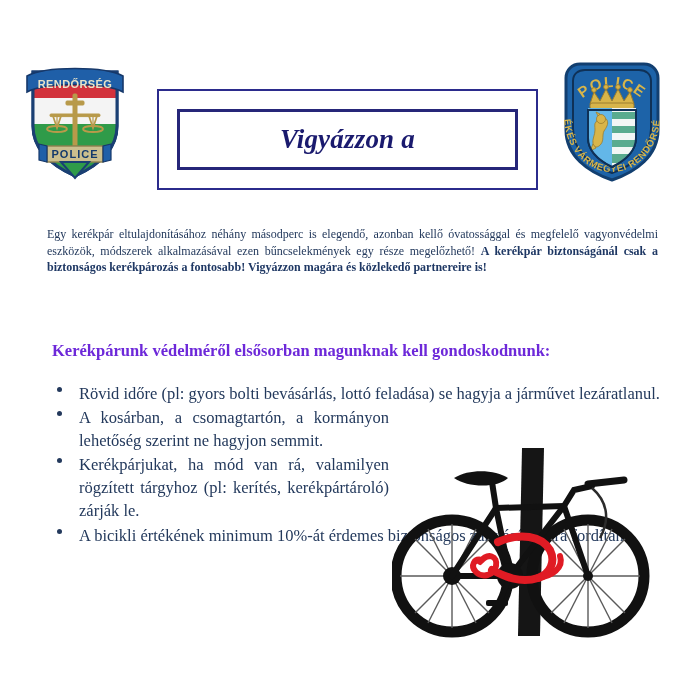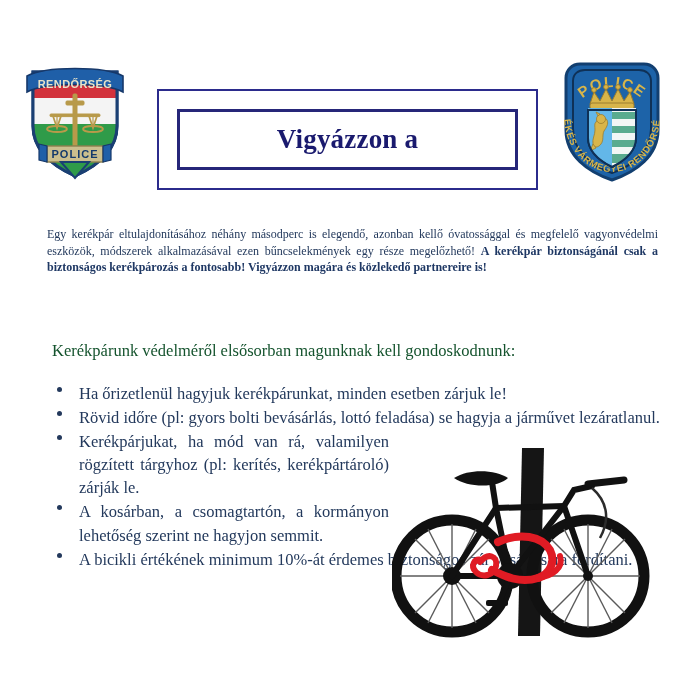--- a/index.html
+++ b/index.html
@@ -43,20 +43,21 @@
   .title-box {
     position: absolute;
     left: 157px;
     top: 89px;
     width: 381px;
     height: 101px;
     box-sizing: border-box;
     background: #ffffff;
     border: 2px solid #2b2b8c;
     padding: 18px;
+    font-style: italic;
   }
   .title-inner {
     width: 100%;
     height: 100%;
     box-sizing: border-box;
     border: 3px solid #262679;
     display: flex;
     flex-direction: column;
     align-items: center;
     justify-content: center;
@@ -82,22 +83,22 @@
     color: #23395c;
   }
   .intro b { font-weight: bold; color: #1f3864; }
 
   .section-heading {
     position: absolute;
     left: 52px;
     top: 341px;
     width: 606px;
     font-size: 16.5px;
-    font-weight: normal;
-    color: #14532d;
+    font-weight: bold;
+    color: #6d28d9;
   }
 
   
   .bullets {
     position: absolute;
     left: 47px;
     top: 382px;
     width: 611px;
     font-size: 16.5px;
     line-height: 1.40;
@@ -238,33 +239,29 @@
   </div>
 </div>
 
 <p class="intro"><span>Egy kerékpár eltulajdonításához néhány másodperc is elegendő, azonban kellő óvatossággal és megfelelő vagyonvédelmi eszközök, módszerek alkalmazásával ezen bűncselekmények egy része megelőzhető! </span><b>A kerékpár biztonságánál csak a biztonságos kerékpározás a fontosabb! Vigyázzon magára és közlekedő partnereire is!</b></p>
 
 <div class="section-heading">Kerékpárunk védelméről elsősorban magunknak kell gondoskodnunk:</div>
 
 <div class="bullets">
   <div class="bullet wide">
     <span class="dot"></span>
-    <span>Ha őrizetlenül hagyjuk kerékpárunkat, minden esetben zárjuk le!</span>
-  </div>
-  <div class="bullet wide">
+    <span>Rövid időre (pl: gyors bolti bevásárlás, lottó feladása) se hagyja a járművet lezáratlanul.</span>
+  </div>
+  <div class="bullet narrow">
     <span class="dot"></span>
-    <span>Rövid időre (pl: gyors bolti bevásárlás, lottó feladása) se hagyja a járművet lezáratlanul.</span>
+    <span>A kosárban, a csomagtartón, a kormányon lehetőség szerint ne hagyjon semmit.</span>
   </div>
   <div class="bullet narrow">
     <span class="dot"></span>
     <span>Kerékpárjukat, ha mód van rá, valamilyen rögzített tárgyhoz (pl: kerítés, kerékpártároló) zárják le.</span>
-  </div>
-  <div class="bullet narrow">
-    <span class="dot"></span>
-    <span>A kosárban, a csomagtartón, a kormányon lehetőség szerint ne hagyjon semmit.</span>
   </div>
   <div class="bullet wide">
     <span class="dot"></span>
     <span>A bicikli értékének minimum 10%-át érdemes biztonságos zár vásárlására fordítani.</span>
   </div>
 </div>
 
 <div class="bike-figure">
   <svg viewBox="0 0 268 212" width="268" height="212" aria-hidden="true">
 

